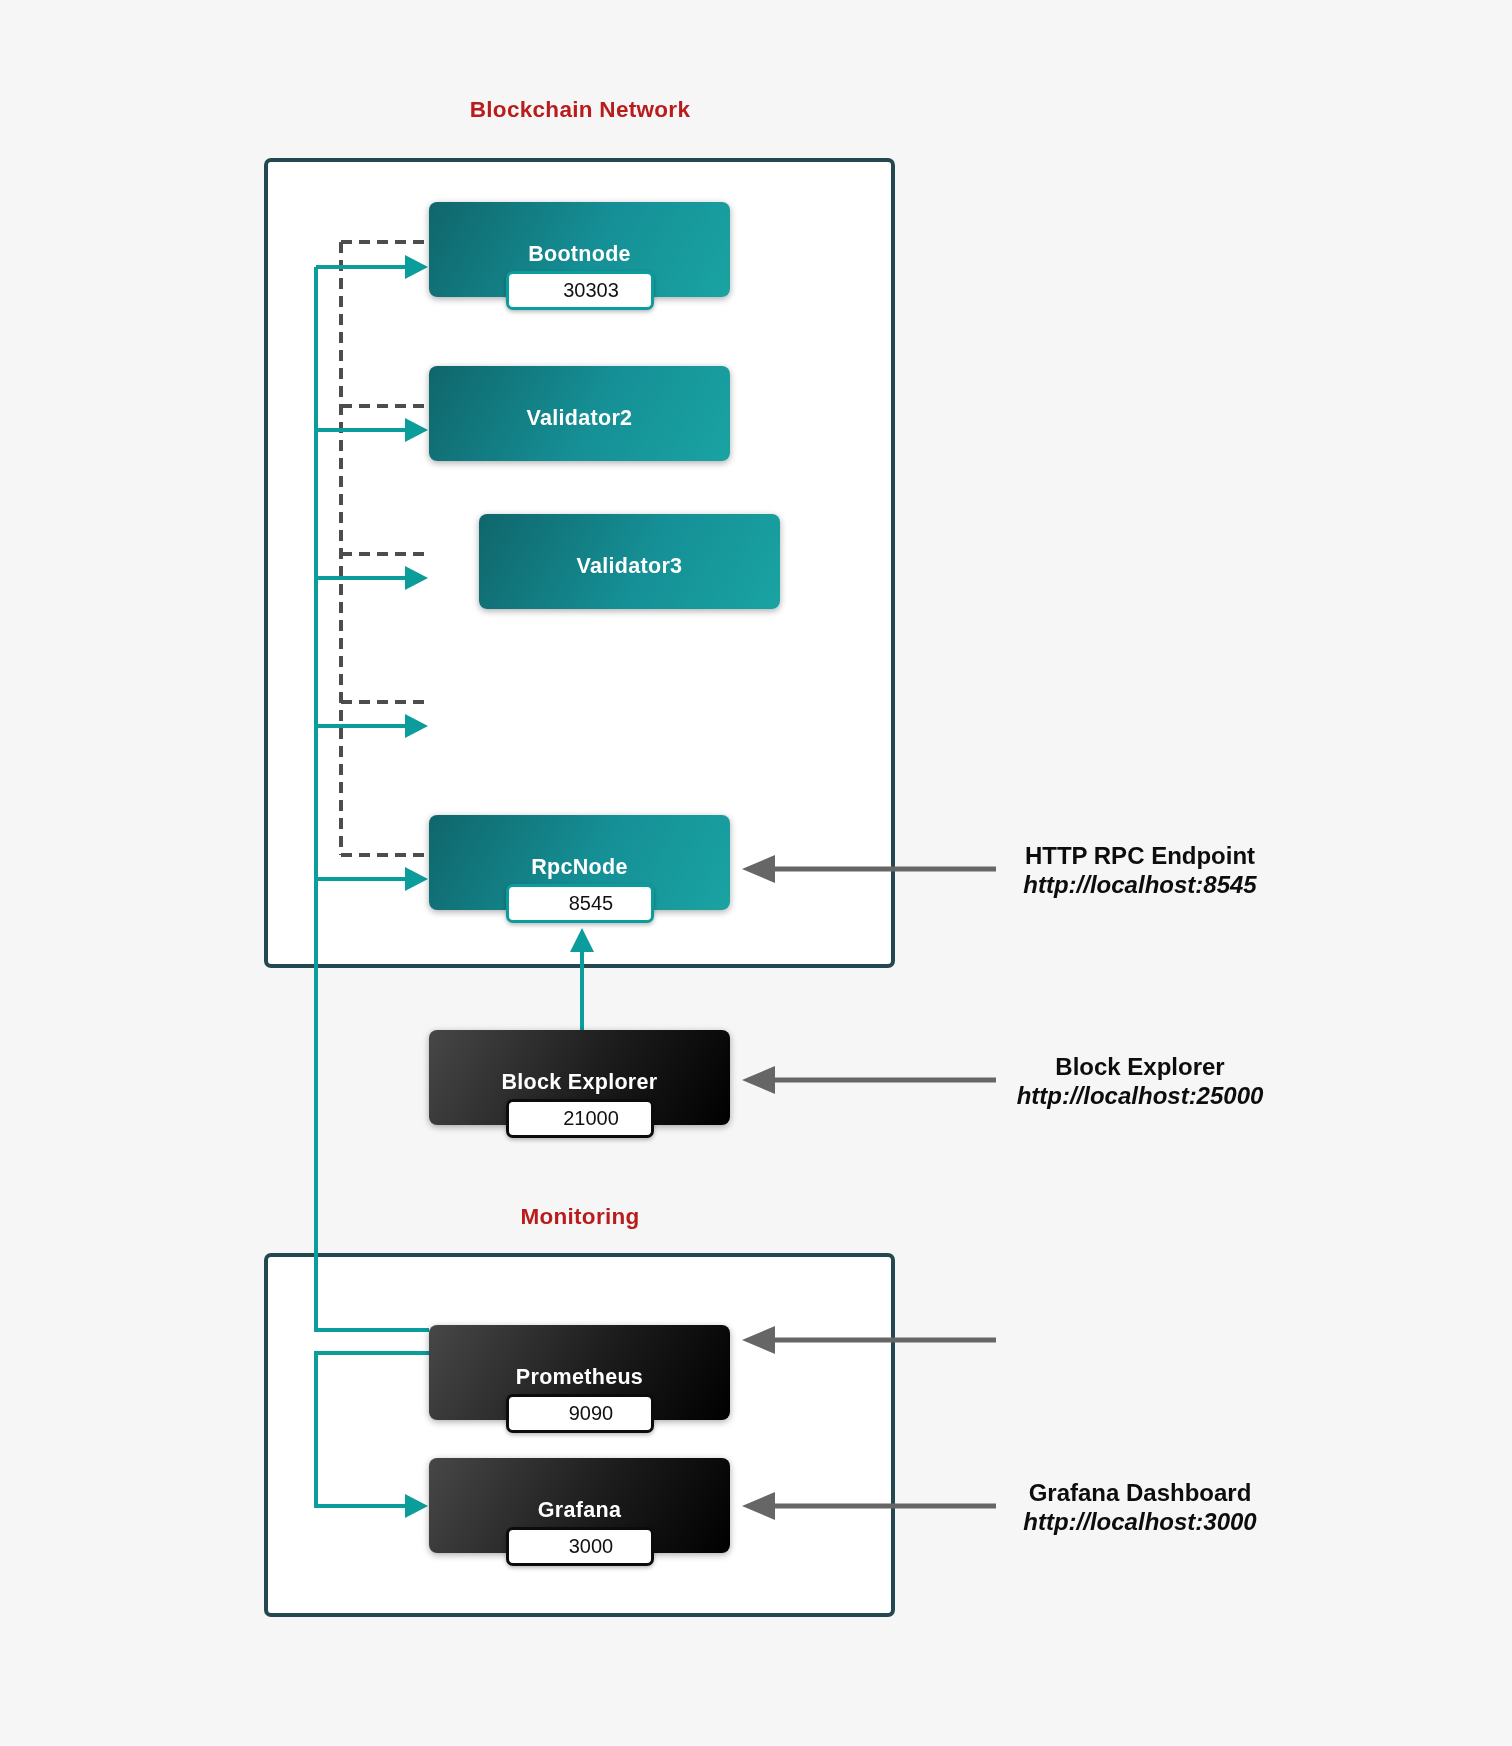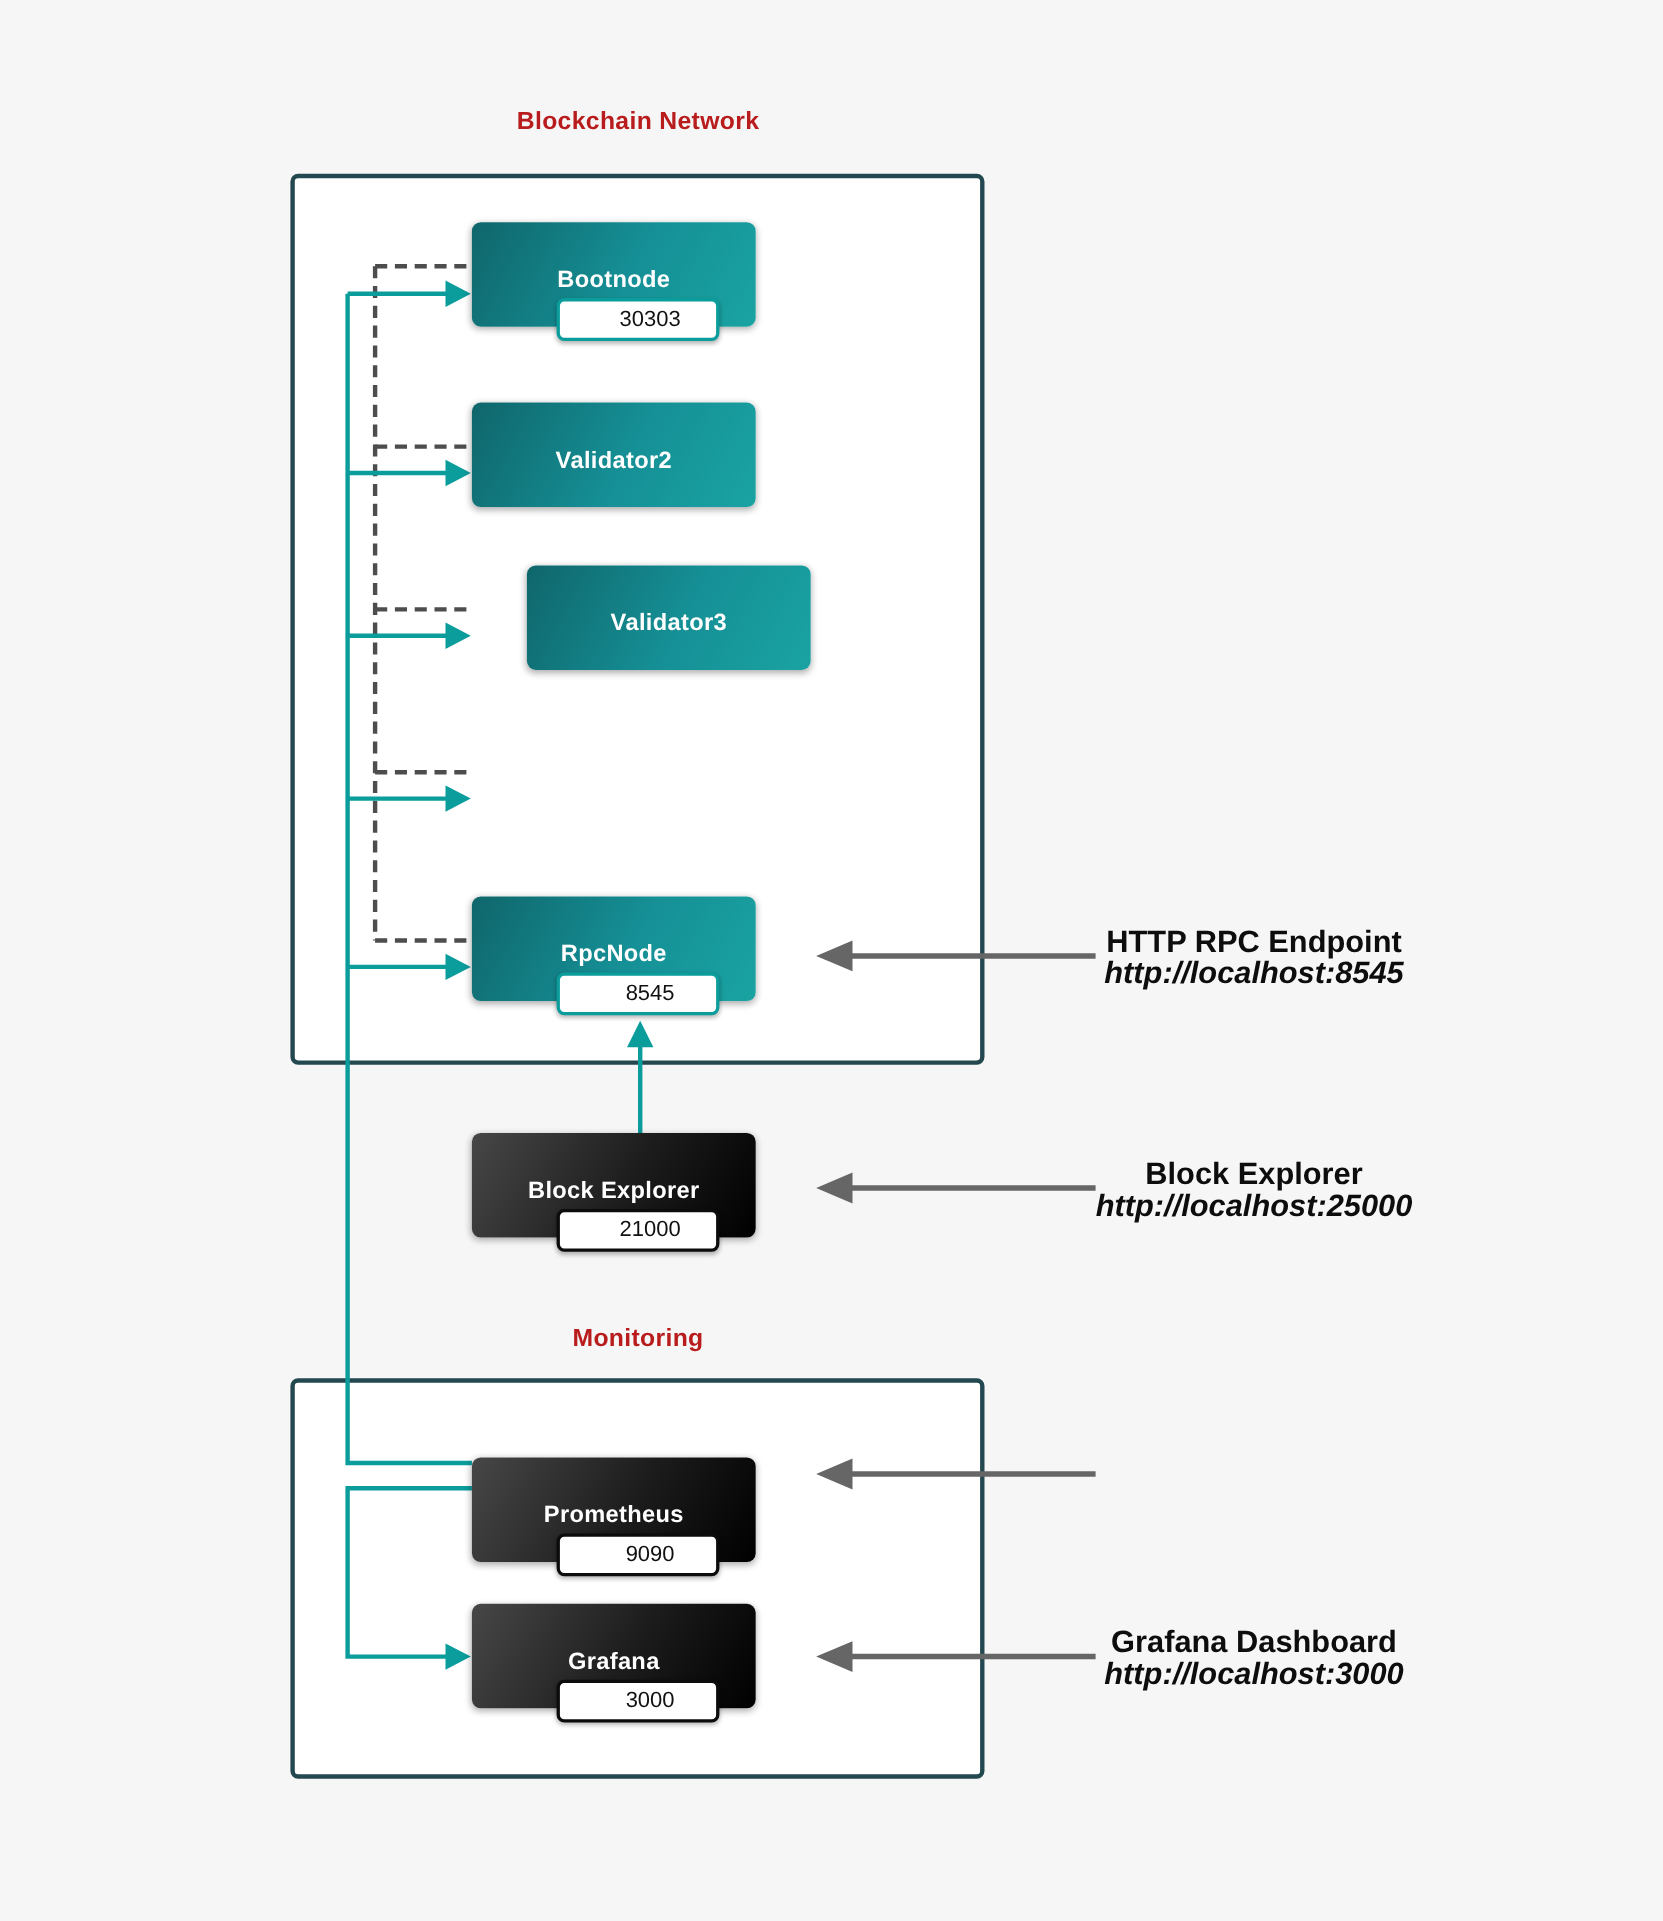--- a/index.html
+++ b/index.html
@@ -17,39 +17,39 @@
     position:absolute;background:#ffffff;box-sizing:border-box;
     border:4px solid var(--container-border,#24484f);border-radius:7px;
   }
   .connectors{position:absolute;left:0;top:0;pointer-events:none;}
   .teal-line{stroke:var(--teal-accent,#0b9c9c);stroke-width:4;fill:none;}
   .teal-head{fill:var(--teal-accent,#0b9c9c);stroke:none;}
   .dashed-line{stroke:var(--dashed-line,#4d4d4d);stroke-width:4;fill:none;stroke-dasharray:11 7;}
   .gray-line{stroke:var(--gray-arrow,#666666);stroke-width:5;fill:none;}
   .gray-head{fill:var(--gray-arrow,#666666);stroke:none;}
   .node{
-    position:absolute;width:258px;height:95px;border-radius:8px;
+    position:absolute;width:301px;height:95px;border-radius:8px;
     display:flex;align-items:center;justify-content:center;
     box-sizing:border-box;padding-top:9px;
     box-shadow:0 2px 7px rgba(0,0,0,.33);
   }
   .node.teal{background:linear-gradient(118deg,var(--node-gradient-start,#0f666b) 0%,#159096 55%,var(--node-gradient-end,#1aa3a2) 100%);}
   .node.dark{background:linear-gradient(118deg,var(--dark-gradient-start,#474747) 0%,#1c1c1c 55%,var(--dark-gradient-end,#000000) 100%);}
   .node-label{font-size:21.5px;font-weight:700;color:#ffffff;letter-spacing:.3px;}
   .port-badge{
     position:absolute;left:77px;top:69px;width:148px;height:39px;
     background:#ffffff;border-radius:7px;box-sizing:border-box;
     display:flex;align-items:center;justify-content:center;
     font-size:20px;color:#111111;box-shadow:0 2px 4px rgba(0,0,0,.28);padding-left:22px;
   }
   .port-badge.teal-b{border:3px solid var(--teal-accent,#10a0a0);}
   .port-badge.dark-b{border:3px solid #0c0c0c;}
   .annotation{
     position:absolute;left:940px;width:400px;text-align:center;
-    font-size:28px;font-weight:700;color:#0d0d0d;line-height:29px;
+    font-size:24px;font-weight:700;color:#0d0d0d;line-height:29px;
   }
   .annotation .url{font-style:italic;}
 </style>
 </head>
 <body>
 
 <div class="canvas">
 
   <div class="diagram-title" style="top:97px;">Blockchain Network</div>
   <div class="container" style="left:264px;top:158px;width:631px;height:810px;"></div>

